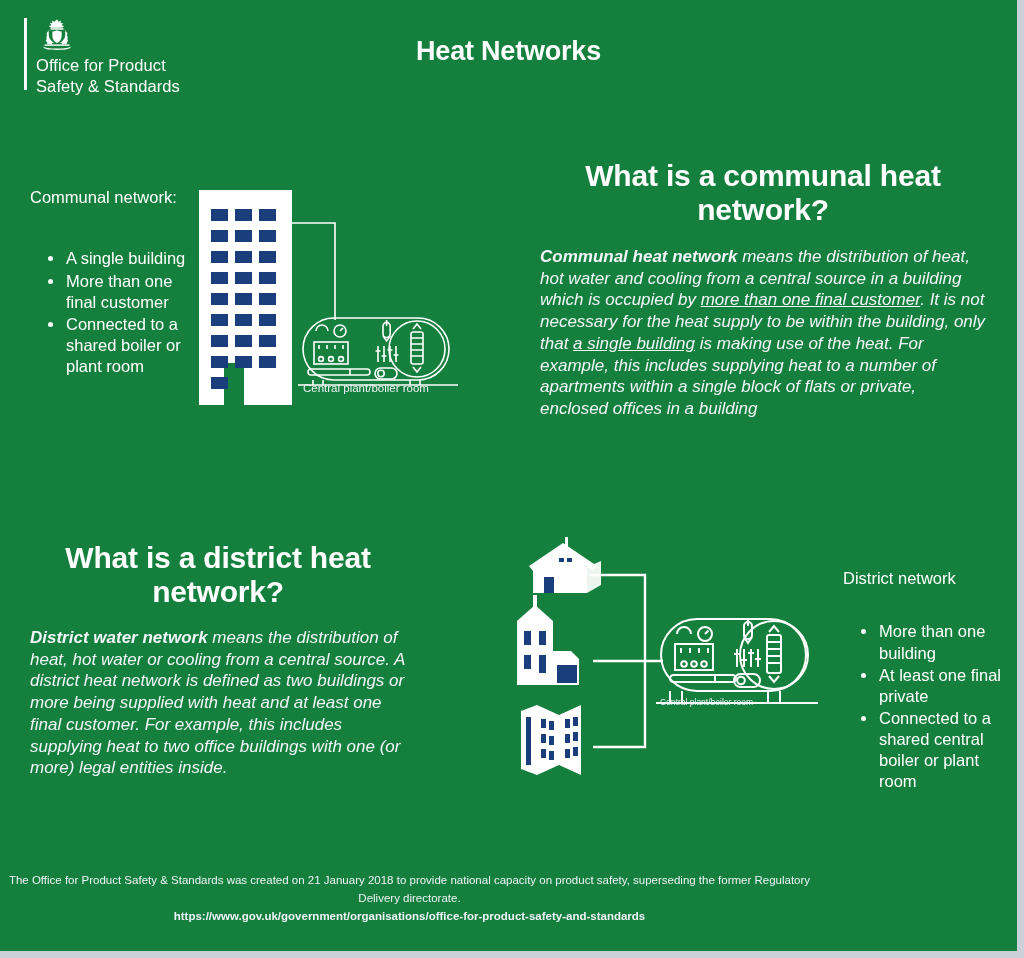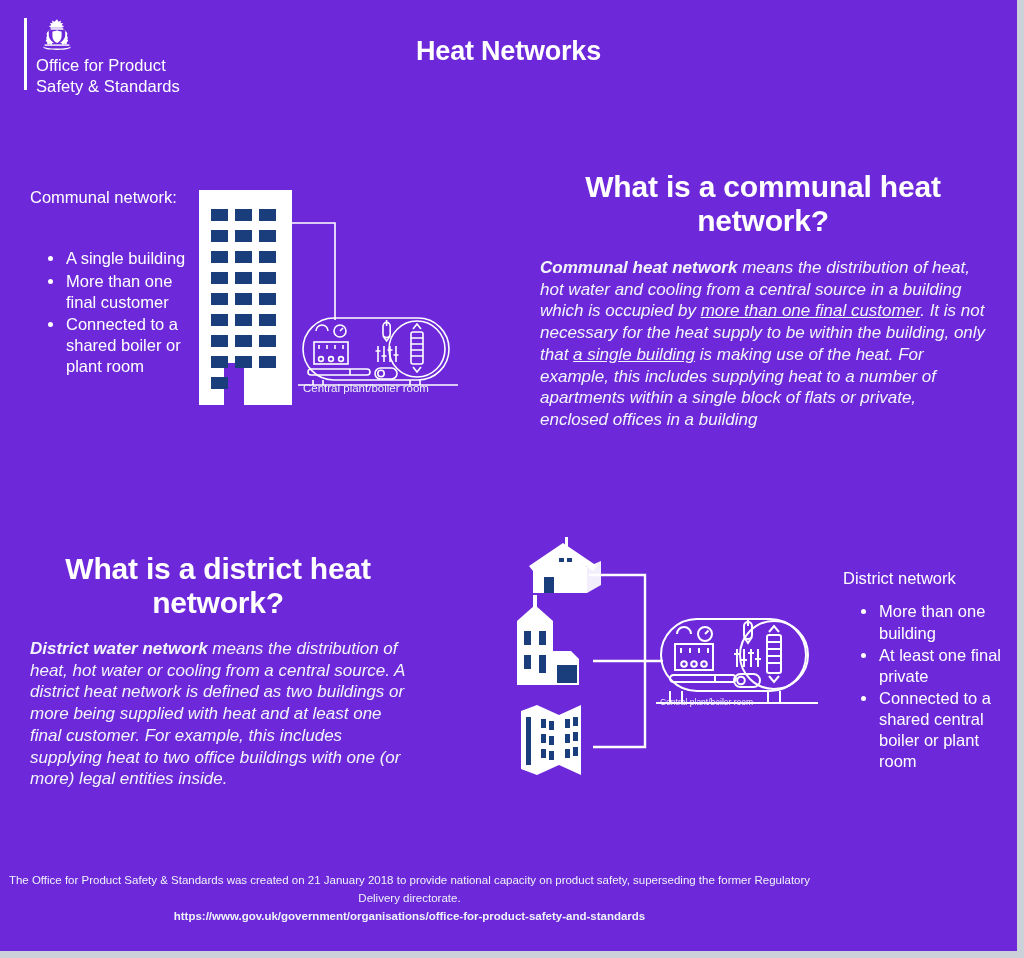--- a/index.html
+++ b/index.html
@@ -5,21 +5,21 @@
   html,body{margin:0;padding:0;}
   body{
     width:1024px;height:958px;
     background:#c9cdd6;
     font-family:"Liberation Sans", sans-serif;
     overflow:hidden;
   }
   .poster{
     position:absolute;left:0;top:0;
     width:1017px;height:951px;
-    background:#6d28d9;
+    background:#15803d;
     overflow:hidden;
   }
   .edge-r{position:absolute;right:0;top:0;width:7px;height:958px;background:#ccd0d8;}
   .edge-b{position:absolute;left:0;bottom:0;width:1024px;height:7px;background:#ccd0d8;}
 
   
   .logo{position:absolute;left:24px;top:18px;display:flex;align-items:flex-start;}
   .logo-rule{width:3px;height:72px;background:#ffffff;margin-right:9px;}
   .crest{display:block;}
   .logo-txt{
@@ -37,21 +37,21 @@
   ul.bullets li{
     color:#ffffff;font-size:16.5px;line-height:1.28;
     position:relative;padding-left:18px;margin-bottom:1px;
   }
   ul.bullets li::before{
     content:"";position:absolute;left:0;top:8px;
     width:5px;height:5px;border-radius:50%;background:#ffffff;
   }
   h2.q{
     color:#ffffff;font-size:30px;font-weight:bold;line-height:1.13;
-    margin:12px;text-align:center;letter-spacing:-.2px;
+    margin:1px;text-align:center;letter-spacing:-.2px;
   }
   p.body{
     color:#f2f5fa;font-size:17px;line-height:1.28;margin:12px;
     font-style:italic;
   }
   p.body b{font-weight:bold;font-style:italic;}
   p.body u{text-decoration:underline;}
   .cap{
     color:#eef2f9;font-size:11.5px;white-space:nowrap;
   }
@@ -61,21 +61,21 @@
   #communal-left{position:absolute;left:30px;top:187px;width:160px;}
   #communal-left .kicker{margin-bottom:40px;}
   #communal-diagram{position:absolute;left:195px;top:190px;width:300px;height:215px;}
   #communal-right{position:absolute;left:528px;top:158px;width:470px;}
   #communal-right h2.q{margin-bottom:19px;}
 
   #district-left{position:absolute;left:18px;top:540px;width:400px;}
   #district-left h2.q{margin-bottom:18px;}
   #district-diagram{position:absolute;left:515px;top:525px;width:330px;height:270px;}
   #district-right{position:absolute;left:843px;top:568px;width:175px;}
-  #district-right .kicker{margin-bottom:12px;}
+  #district-right .kicker{margin-bottom:32px;}
 
   
   .footer{
     position:absolute;left:0;top:872px;width:819px;text-align:center;
     color:#eef2f9;font-size:11.5px;line-height:1.55;
   }
   .footer .url{font-weight:bold;display:block;}
 </style>
 </head>
 <body>

